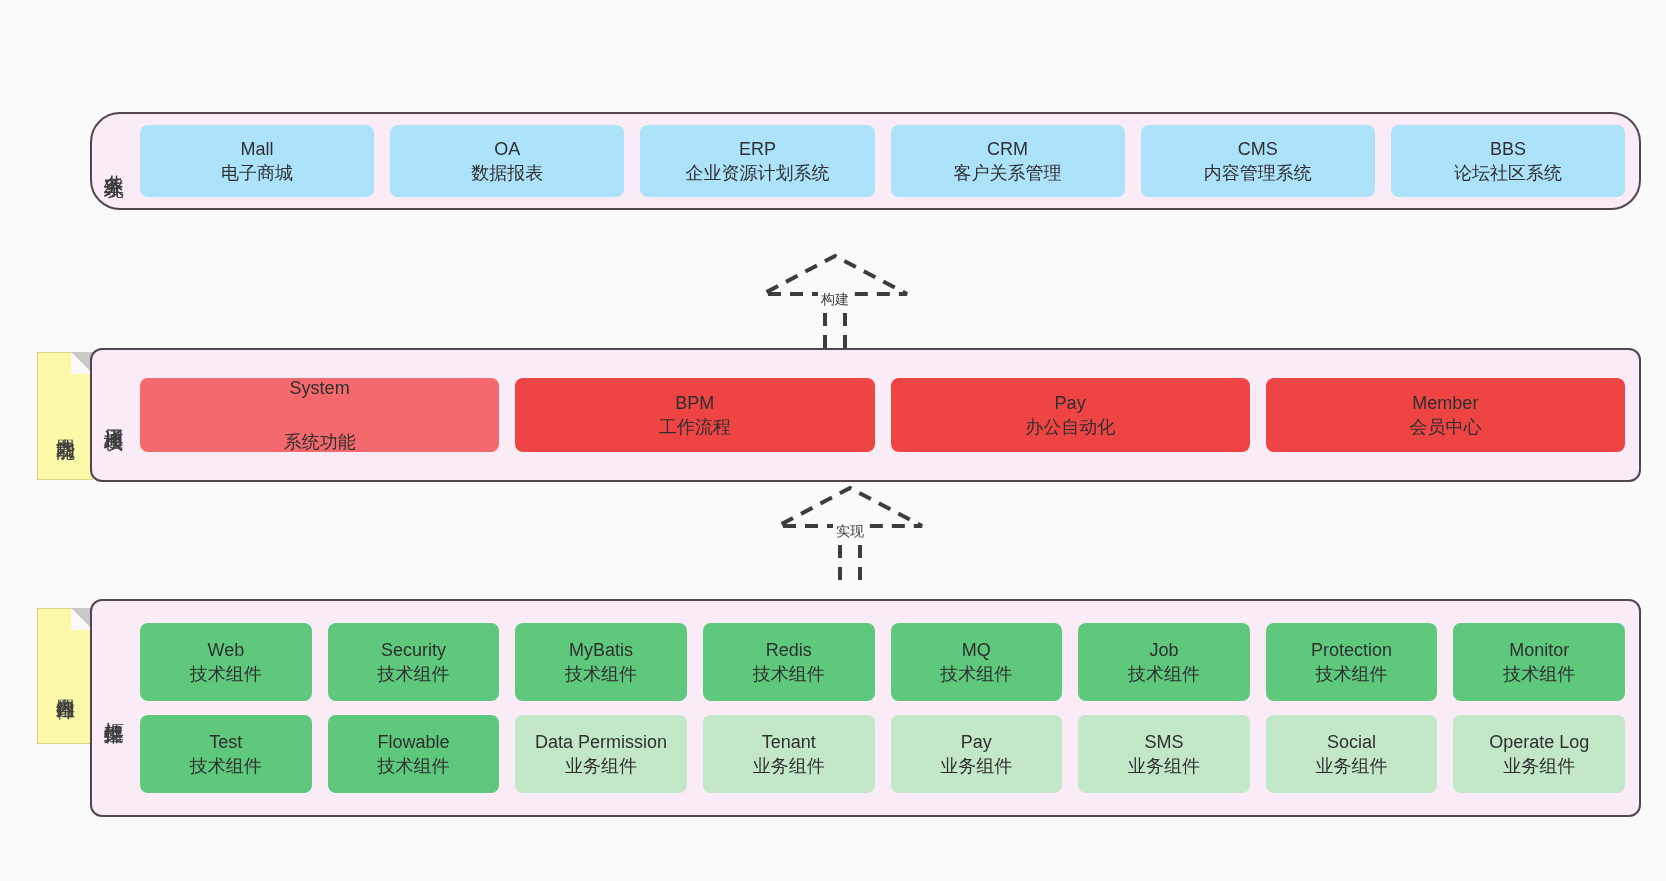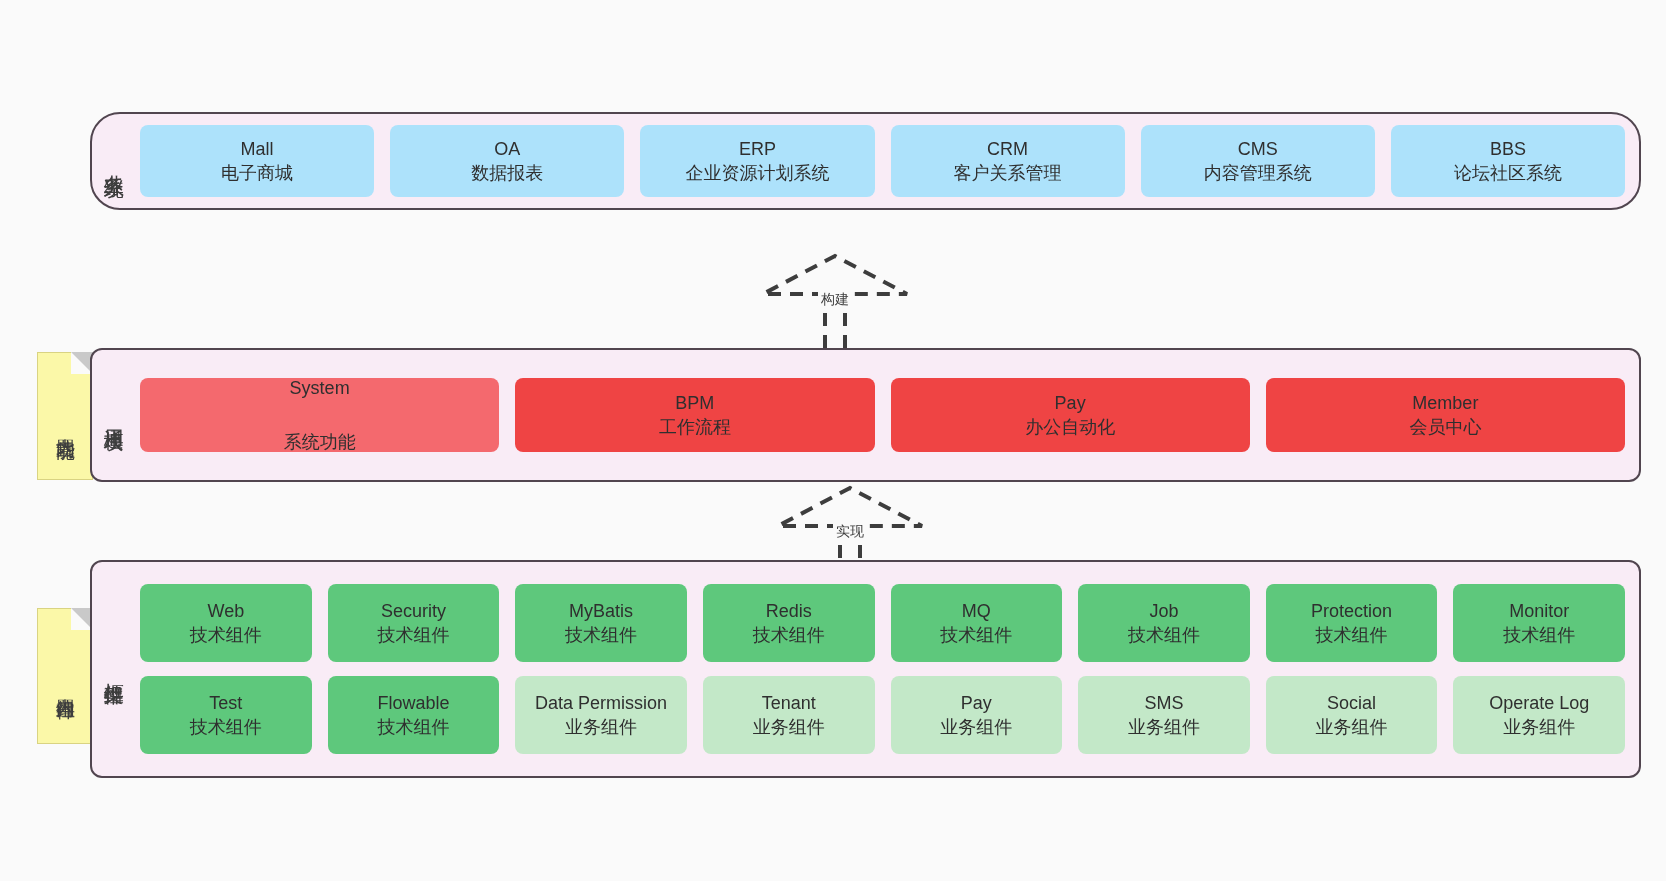--- a/index.html
+++ b/index.html
@@ -88,21 +88,21 @@
   .c-green       { background: #5ec87c; }
   .c-lightgreen  { background: #c3e8c8; }
 
   
   #layer-business  { left: 90px;  top: 112px; width: 1551px; height: 98px; border-radius: 30px; }
   #layer-business .cell { height: 72px; }
 
   #layer-common    { left: 90px;  top: 348px; width: 1551px; height: 134px; }
   #layer-common .cell { height: 74px; }
 
-  #layer-framework { left: 90px;  top: 560px; width: 1551px; height: 218px; }
+  #layer-framework { left: 90px;  top: 599px; width: 1551px; height: 218px; }
   #layer-framework .cell { height: 78px; }
   #layer-framework .layer-body { gap: 14px; padding: 0 14px 0 4px; }
 
   
   .note {
     position: absolute;
     width: 56px;
     background: #fbf8a8;
     border: 1px solid #d9d382;
     box-sizing: border-box;

